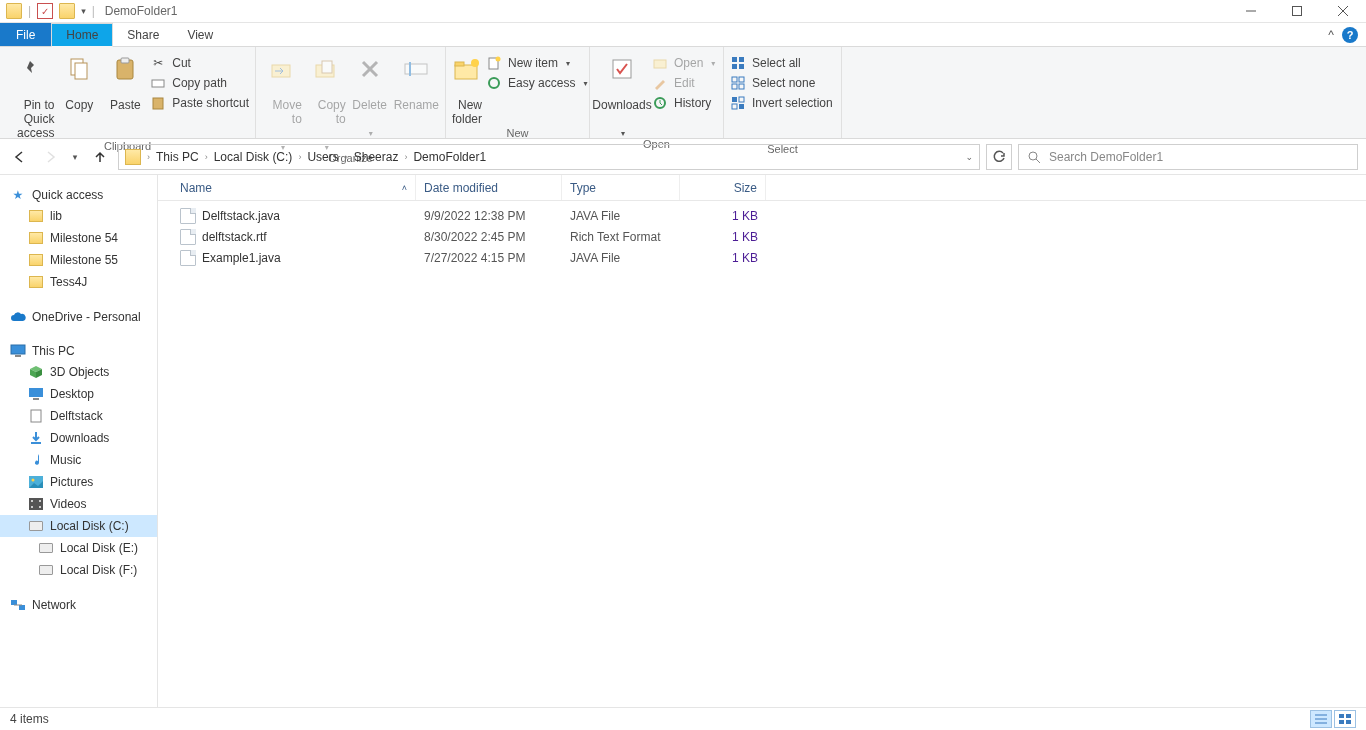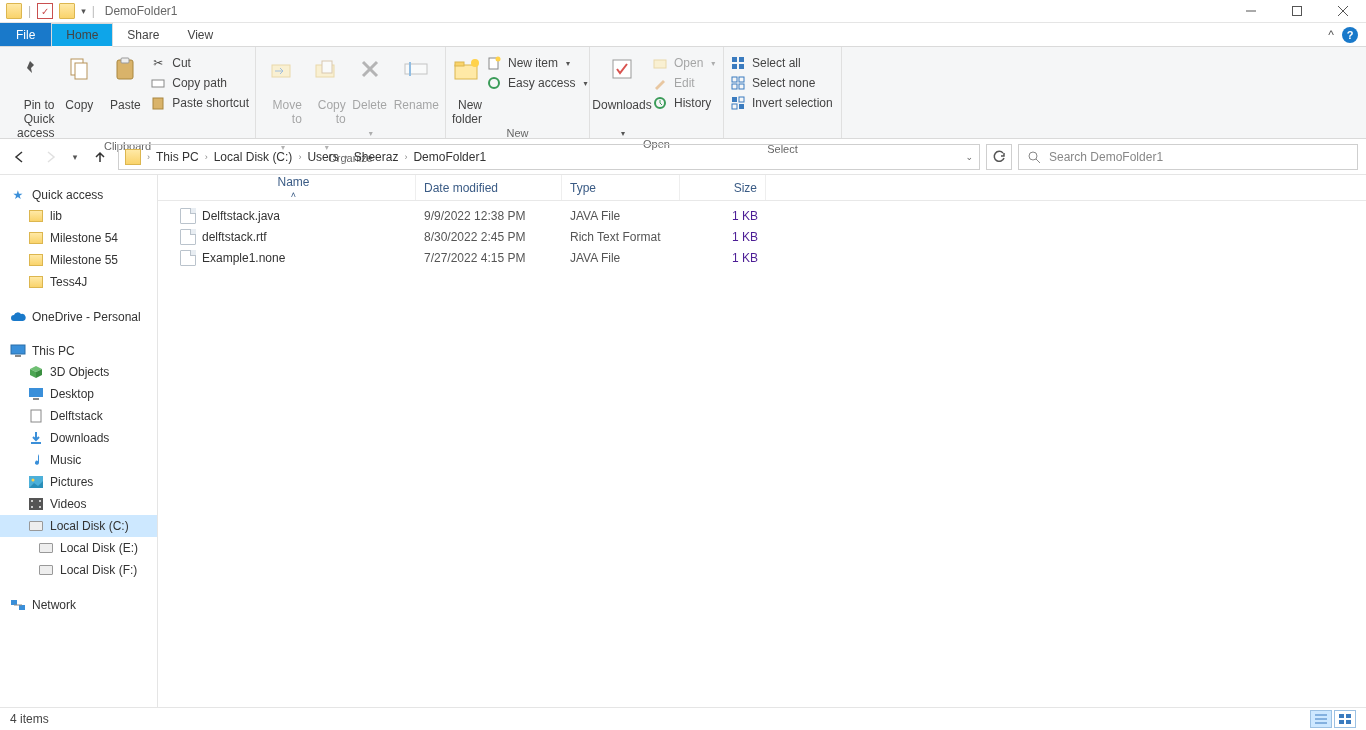--- a/index.html
+++ b/index.html
@@ -59,21 +59,21 @@
 .side-item.l2 { padding-left: 38px; }
 .side-item.selected { background: #cde8ff; }
 .s-ico { width: 16px; height: 16px; display: inline-flex; align-items: center; justify-content: center; }
 .folder-mini { width: 14px; height: 12px; background: linear-gradient(#ffe9a6,#f9d36b); border: 1px solid #dcb64f; }
 .drive-mini { width: 14px; height: 10px; background: #eee; border: 1px solid #999; border-radius: 1px; position: relative; }
 
 
 .content { flex: 1; display: flex; flex-direction: column; }
 .cols { height: 26px; display: flex; align-items: center; border-bottom: 1px solid #e8e8e8; color: #3a5b85; padding-left: 14px; }
 .col { border-right: 1px solid #eee; padding: 0 8px; display: flex; align-items: center; height: 100%; }
-.col.name { width: 244px; justify-content: space-between; flex-direction: column; }
+.col.name { width: 244px; justify-content: space-between; }
 .col.date { width: 146px; }
 .col.type { width: 118px; }
 .col.size { width: 86px; justify-content: flex-end; }
 .sort-ind { font-size: 9px; color: #3a5b85; }
 .rows { padding-top: 4px; padding-left: 14px; }
 .row { height: 21px; display: flex; align-items: center; color: #333; }
 .row .c { padding: 0 8px; }
 .row .c.name { width: 244px; display: flex; align-items: center; gap: 6px; }
 .row .c.date { width: 146px; color: #555; }
 .row .c.type { width: 118px; color: #555; }
@@ -587,21 +587,21 @@
             <span class="file-ico"></span>
             <span>delftstack.rtf</span>
           </div>
           <div class="c date">8/30/2022 2:45 PM</div>
           <div class="c type">Rich Text Format</div>
           <div class="c size">1 KB</div>
         </div>
         <div class="row">
           <div class="c name">
             <span class="file-ico"></span>
-            <span>Example1.none</span>
+            <span>Example1.java</span>
           </div>
           <div class="c date">7/27/2022 4:15 PM</div>
           <div class="c type">JAVA File</div>
           <div class="c size">1 KB</div>
         </div>
       </div>
   </div>
 </div>
 
 <div class="status">

